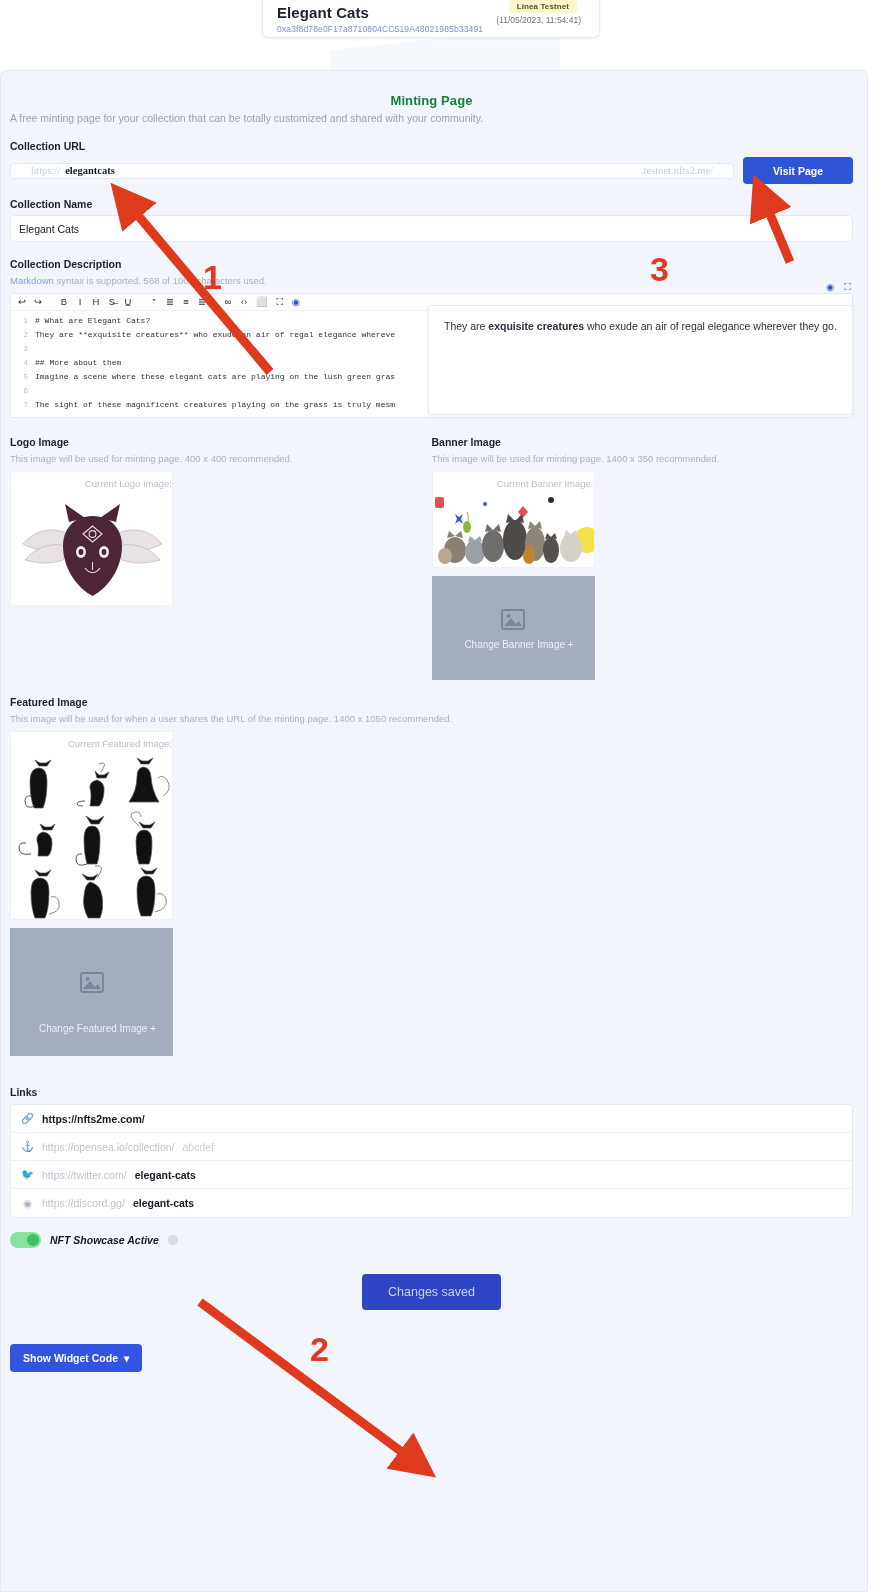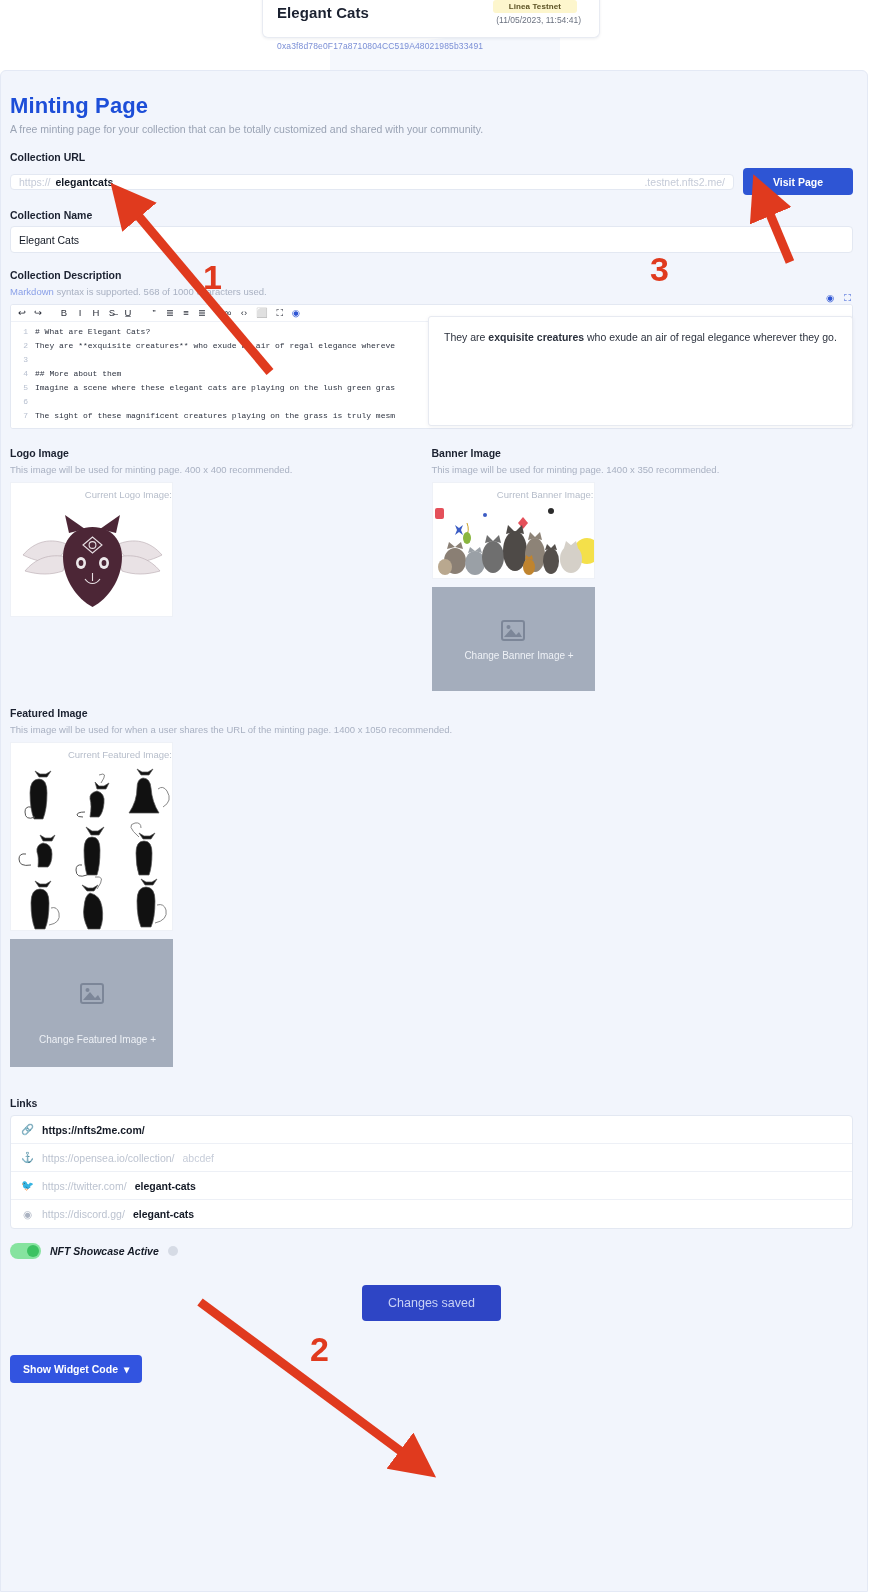--- a/index.html
+++ b/index.html
@@ -39,71 +39,72 @@
     box-shadow: 0 1px 3px rgba(20,30,60,.07);
     padding: 6px 14px 0 14px;
   }
   .top-card .title {
     font-size: 15px; font-weight: 700; color: #1b2130;
     letter-spacing: .1px;
     margin-top: 38px;
   }
   .top-card .addr {
     font-size: 8.5px; color: #7b8fd6;
-    margin-top: 20px; letter-spacing: .15px;
+    margin-top: 3px; letter-spacing: .15px;
     word-break: break-all;
   }
   .net-badge {
     position: absolute; right: 22px; top: 40px;
     background: #fdf6cd; color: #5b5224;
     font-size: 8px; font-weight: 700;
-    padding: 2px 16px; border-radius: 3px;
+    padding: 2px 8px; border-radius: 3px;
     letter-spacing: .1px;
   }
   .net-date {
     position: absolute; right: 18px; top: 55px;
     font-size: 8.5px; color: #6b7280;
   }
 
   
   .panel {
     position: absolute;
     left: 0; top: 70px;
     width: 868px;
     min-height: 1522px;
     background: #f2f5fc;
     border: 1px solid #e4e9f5;
     border-radius: 6px 6px 0 0;
     padding: 22px 14px 0 9px;
   }
 
   h1.page-title {
-    font-size: 22px; font-weight: 700; color: #1d4ed8;
-    margin: 0 0 4px 0; letter-spacing: .1px;
+    font-size: 13px; font-weight: 700; color: #15803d;
+    margin: 0 0 4px 0; letter-spacing: .1px; text-align: center;
   }
   .page-sub {
     font-size: 10.5px; color: #9aa3b4; margin: 0 0 16px 0;
   }
 
   .field-label {
     font-size: 10.5px; font-weight: 700; color: #1b2130;
     margin-bottom: 5px;
   }
   .field-help {
     font-size: 9.5px; color: #a9b1c2; margin-bottom: 7px;
   }
   .field-help .md-link { color: #8aa0e8; }
 
   
   .url-row { display:flex; align-items:center; gap: 9px; margin-bottom: 14px; }
   .url-input {
     flex: 1 1 auto; height: 16px;
     background:#fff; border:1px solid #e3e8f2; border-radius:4px;
-    display:flex; align-items:center; padding: 0 8px;
+    display:flex; align-items:center; padding: 0 20px;
     font-size: 10.5px;
+    font-family: Liberation Serif, serif;
   }
   .url-prefix { color:#c5cbd8; }
   .url-value  { color:#131925; font-weight:700; margin-left: 5px; }
   .url-suffix { margin-left:auto; color:#c5cbd8; }
   .btn-visit {
     background:#2e55d4; color:#fff; border:none; border-radius:4px;
     font-size:10.5px; font-weight:700; height:27px; padding: 0 30px;
     cursor:pointer; font-family:inherit;
   }
 

